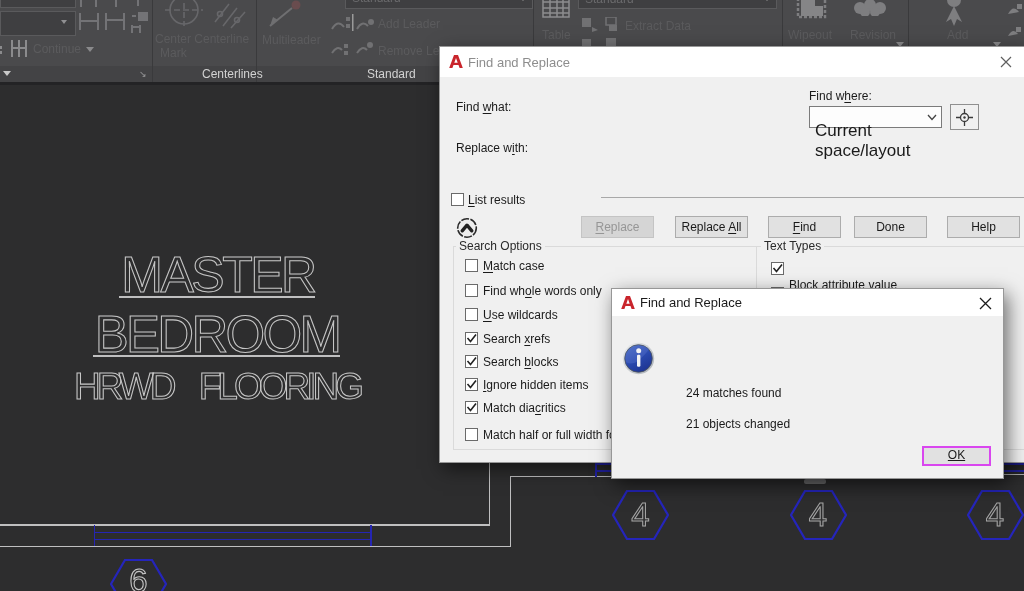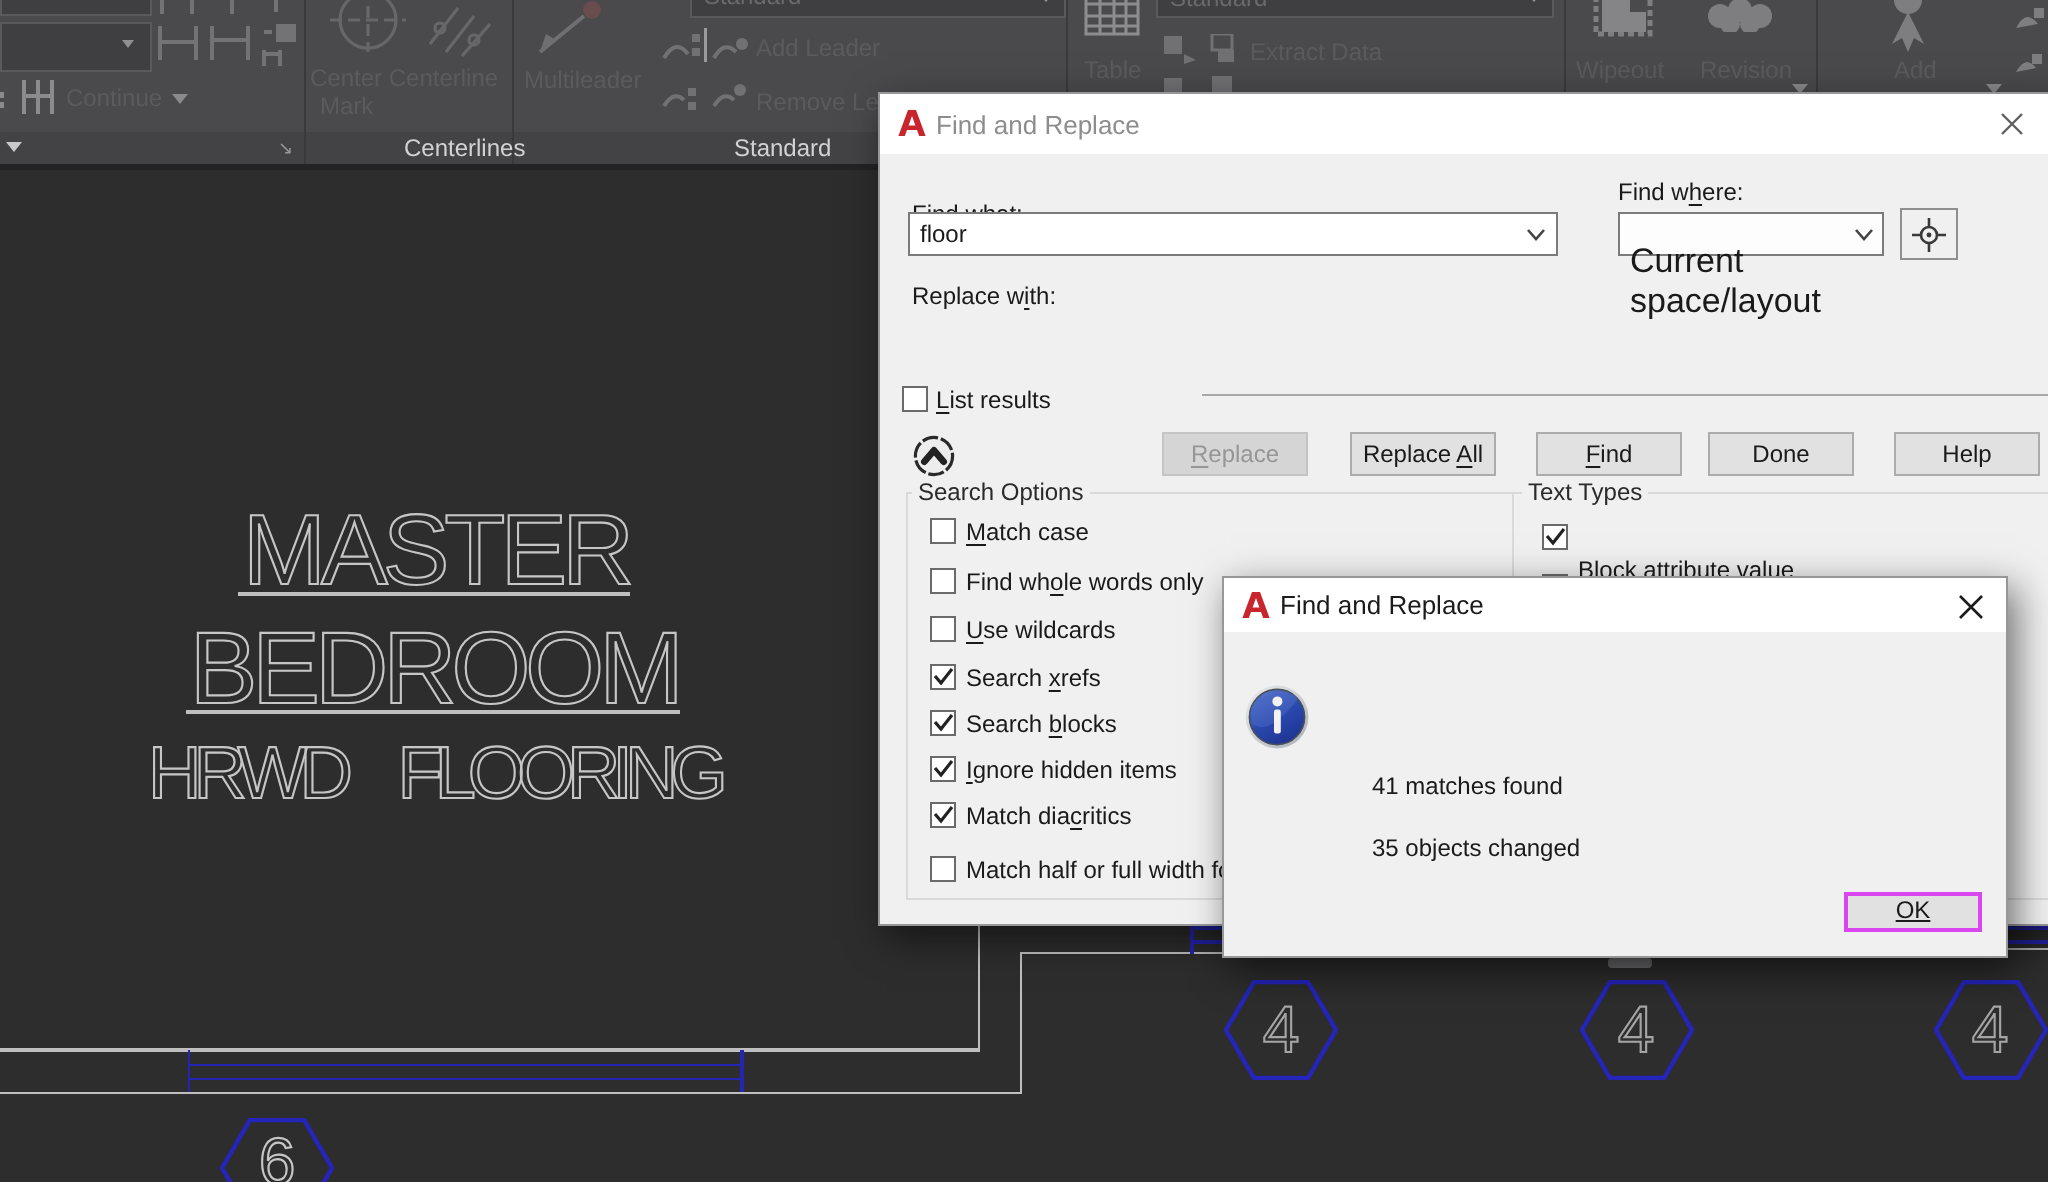--- a/index.html
+++ b/index.html
@@ -228,26 +228,20 @@
   <div class="abs tbar" style="height:30px;">
     <svg class="abs alogo" style="left:9px;top:8px;" viewBox="0 0 14 13">
       <path d="M0.2 13 L5 0 L9 0 L13.8 13 L10.6 13 L9.5 10 L4.5 10 L3.4 13 Z M5.3 7.7 L8.7 7.7 L7 3 Z" fill="#c9252c"></path>
     </svg>
     <div class="abs" style="left:28px;top:8px;font-size:13px;color:#8d8d8d;">Find and Replace</div>
     <svg class="abs" style="left:560px;top:9px;" width="12" height="12" viewBox="0 0 12 12">
       <path d="M1 1 L11 11 M11 1 L1 11" stroke="#5f5f5f" stroke-width="1.2"></path>
     </svg>
   </div>
   <div class="abs lbl" style="left:16px;top:42px;margin-top:11px;">Find <u>w</u>hat:</div>
-  <div class="abs field" style="left:14px;top:59px;width:323px;height:20px;">
-    <div class="abs" style="left:5px;top:3px;">floor</div>
-    <svg class="abs" style="left:308px;top:7px;" width="10" height="7" viewBox="0 0 10 7">
-      <path d="M1 1 L5 5.5 L9 1" stroke="#444" stroke-width="1.3" fill="none"></path>
-      </svg>
-  </div>
   <div class="abs lbl" style="left:369px;top:42px;">Find w<u>h</u>ere:</div>
   <div class="abs field" style="left:369px;top:59px;width:131px;height:20px;background:#fdfdfd;">
     <div class="abs" style="left:5px;top:14px;font-size:17px;">Current space/layout</div>
     <svg class="abs" style="left:117px;top:7px;" width="10" height="7" viewBox="0 0 10 7">
       <path d="M1 1 L5 5.5 L9 1" stroke="#444" stroke-width="1.3" fill="none"></path>
       </svg>
   </div>
   <div class="abs" style="left:510px;top:57px;width:27px;height:24px;background:#f0f0f0;border:1px solid #8f8f8f;">
     <svg class="abs" style="left:5px;top:4px;" width="17" height="17" viewBox="0 0 17 17">
       <g stroke="#3a3a3a" stroke-width="1.3" fill="none">
@@ -336,16 +330,16 @@
         <stop offset="0%" stop-color="#eceef0"></stop>
         <stop offset="100%" stop-color="#aab0b6"></stop>
       </linearGradient>
     </defs>
     <circle cx="16.5" cy="16.5" r="15.7" fill="url(#ring)"></circle>
     <circle cx="16.5" cy="16.5" r="13.8" fill="url(#ig)" stroke="#4a5058" stroke-width="0.8"></circle>
     <path d="M4 20 Q10 24 17 18 Q24 12 27 7 Q21 2 13 4 Q5 7 3.5 14 Z" fill="#4a66c2" opacity="0.55"></path>
     <rect x="15" y="12.8" width="3.4" height="12" rx="1.2" fill="#f2f2f4"></rect>
     <circle cx="16.7" cy="8.7" r="2.5" fill="#f2f2f4"></circle>
   </svg>
-  <div class="abs lbl" style="left:74px;top:97px;">41 matches found</div>
-  <div class="abs lbl" style="left:74px;top:128px;">35 objects changed</div>
+  <div class="abs lbl" style="left:74px;top:97px;">24 matches found</div>
+  <div class="abs lbl" style="left:74px;top:128px;">21 objects changed</div>
   <div class="abs btn" style="left:310px;top:157px;width:65px;height:16px;border:2px solid #d946ef;line-height:15px;text-decoration:underline;">OK</div>
 </div>
 
 </body></html>

